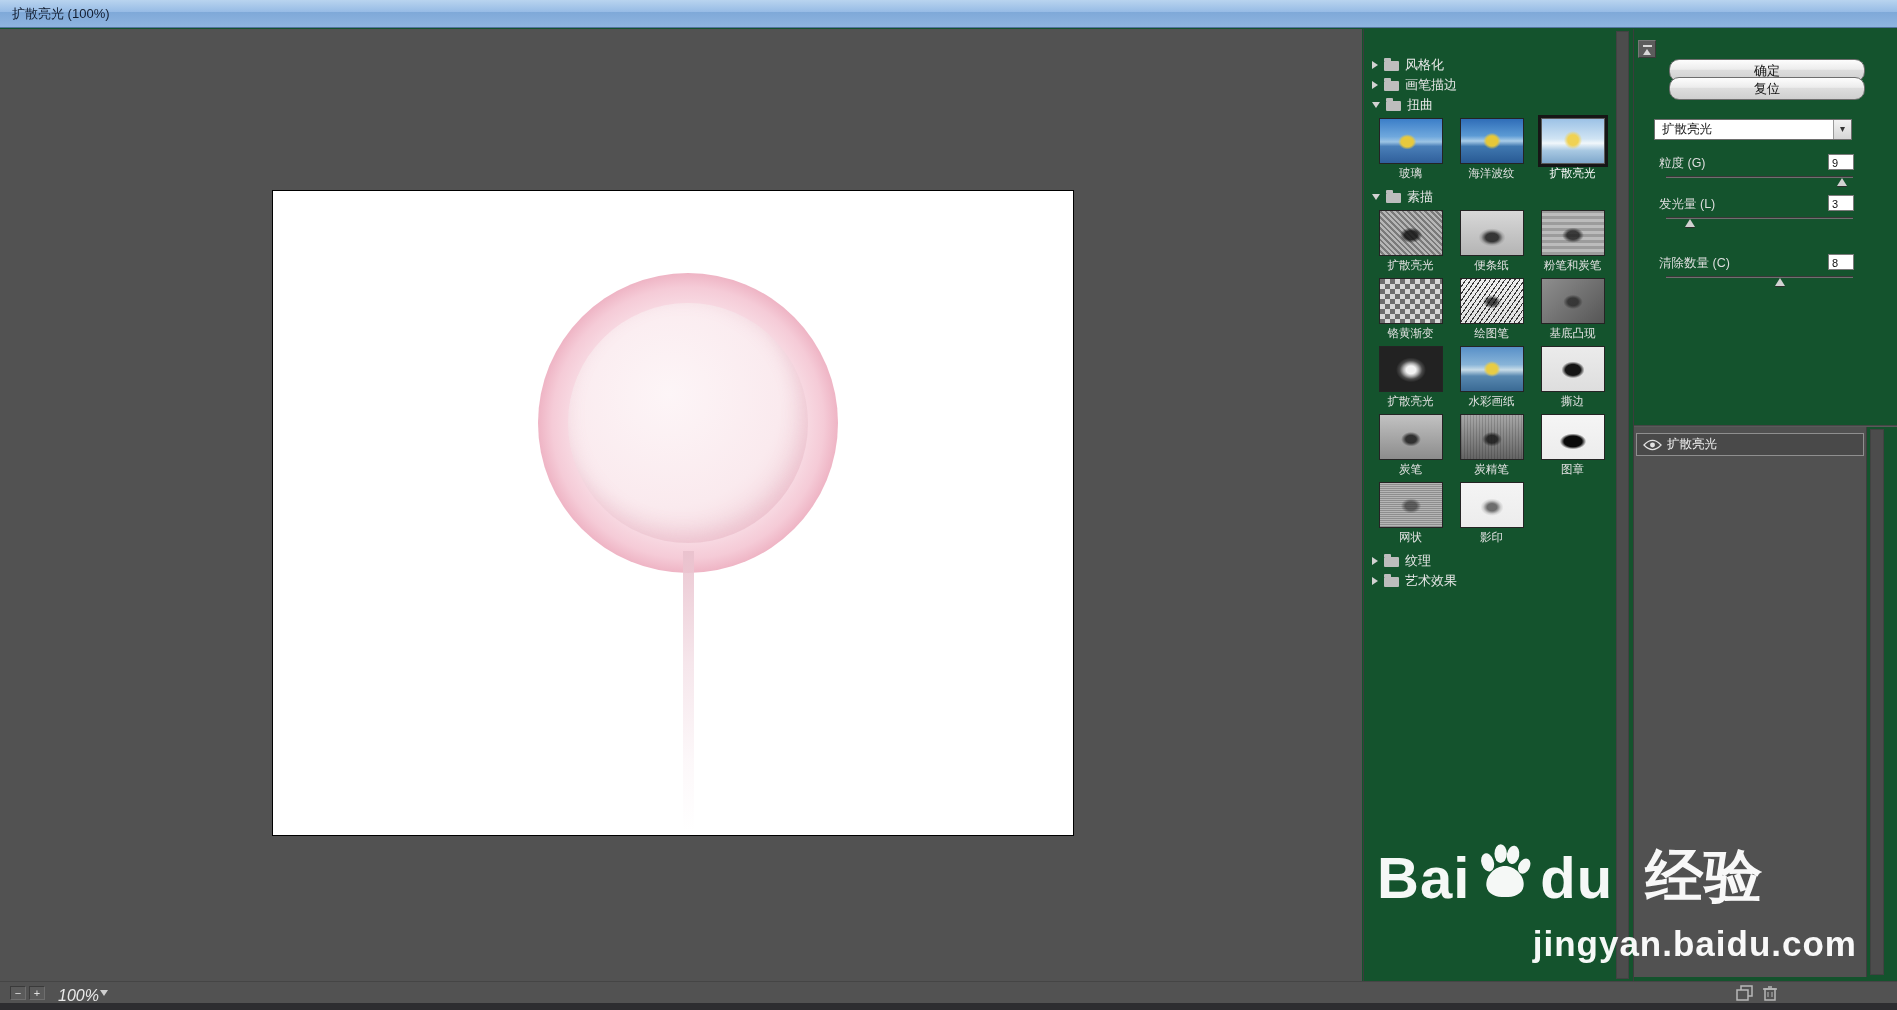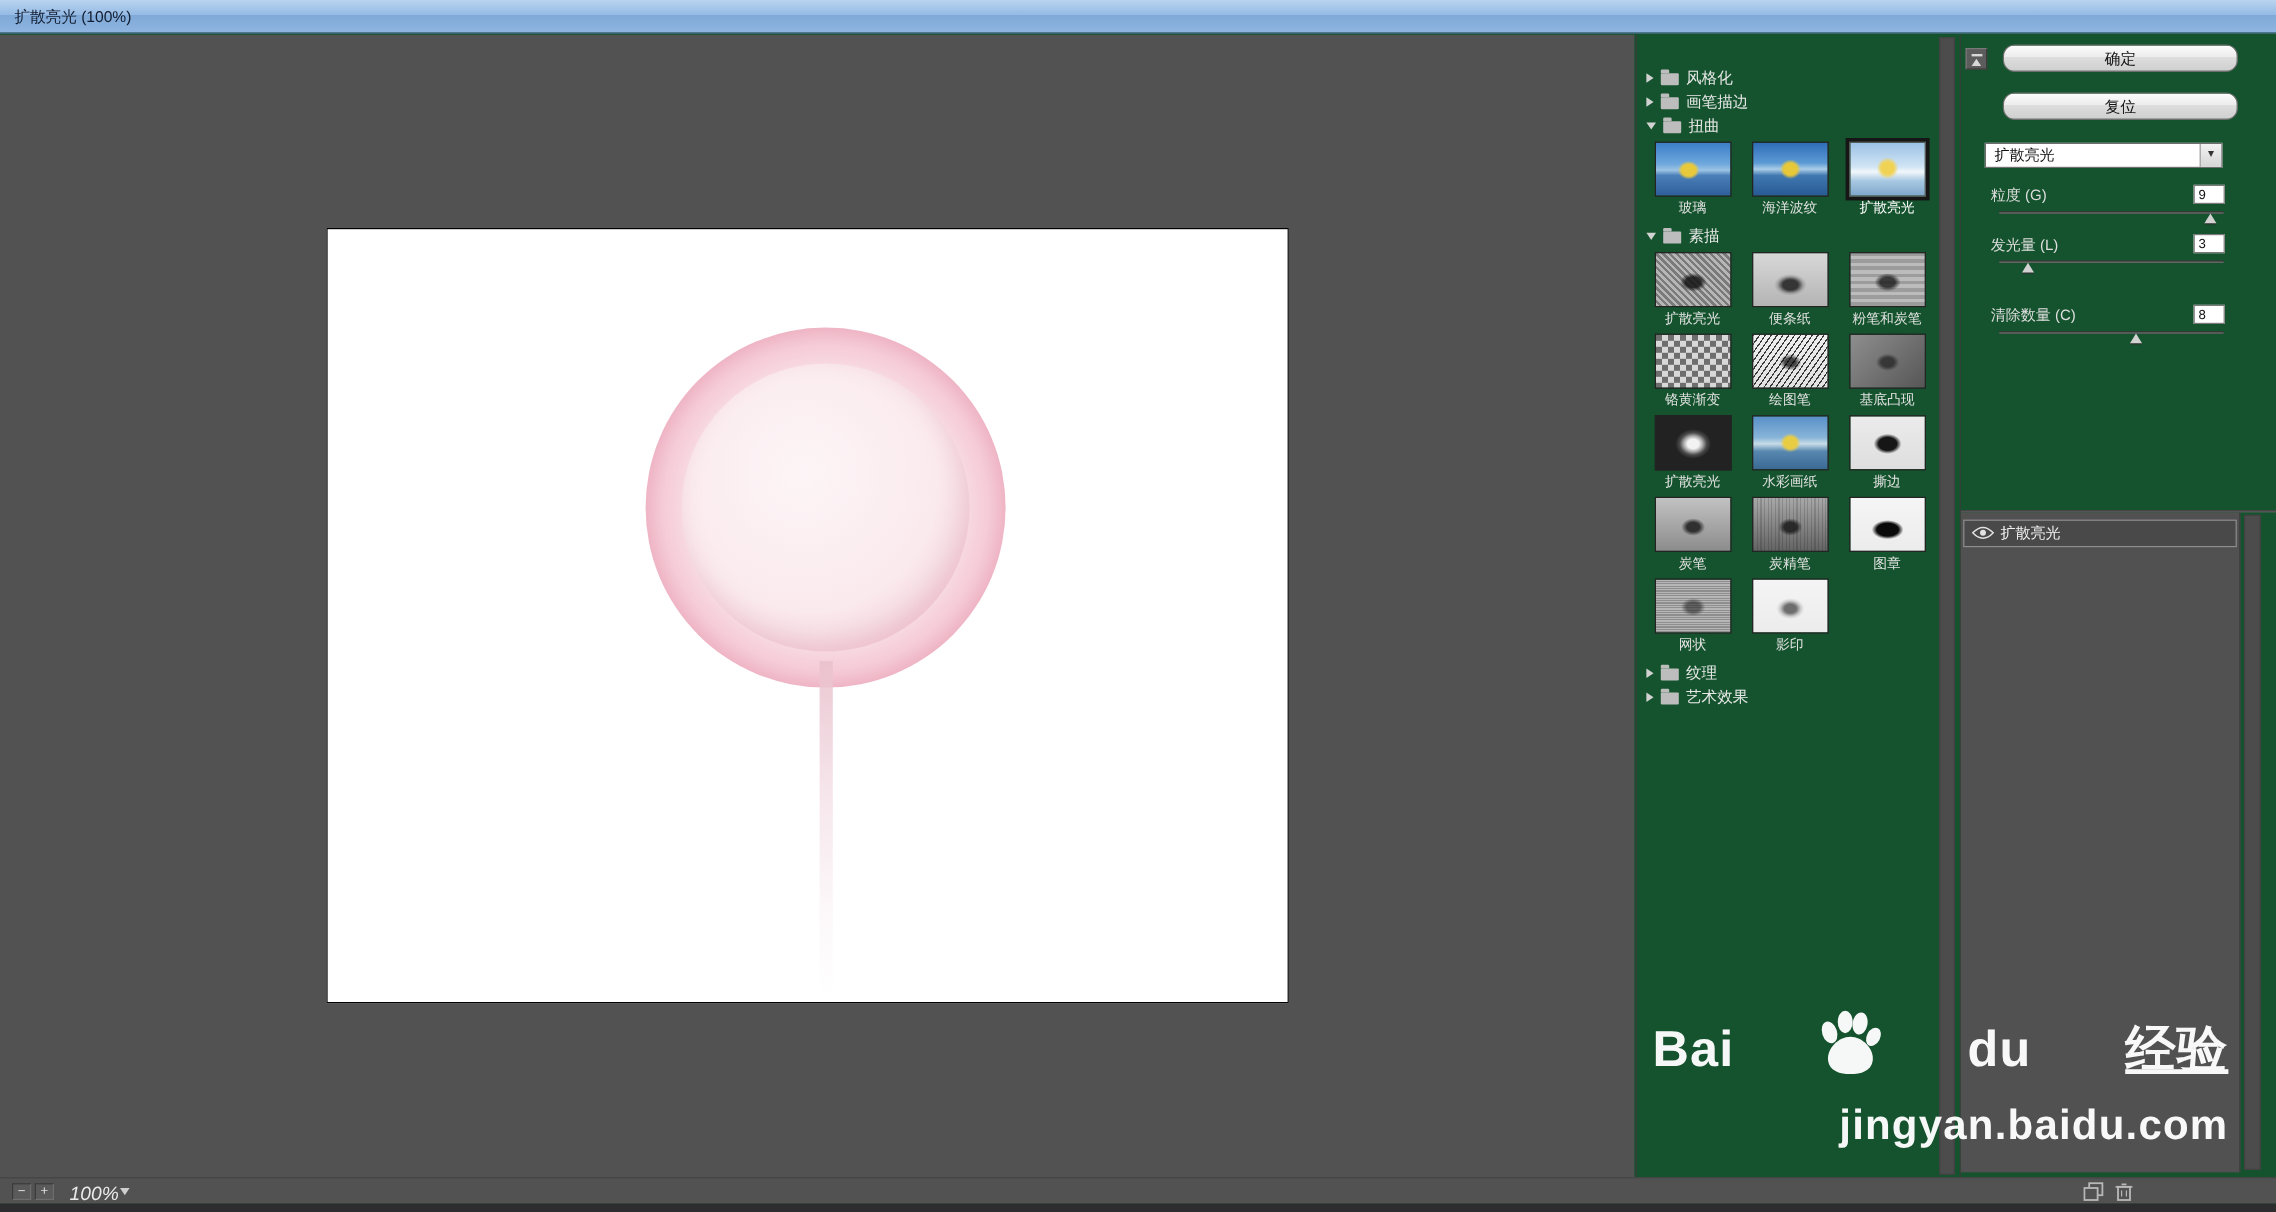--- a/index.html
+++ b/index.html
@@ -99,21 +99,21 @@
   
   #side-panel { position:absolute; left:1633px; top:29px; width:264px; height:952px; border-left:1px solid #3c3c3c; }
   #collapse-btn { position:absolute; left:4px; top:11px; width:18px; height:18px;
     background:#5c5c5c; border:1px solid; border-color:#787878 #3a3a3a #3a3a3a #787878; cursor:pointer; padding:0; }
   #collapse-btn .bar { position:absolute; left:4px; top:4px; width:9px; height:2px; background:#d8d8d8; }
   #collapse-btn .tri { position:absolute; left:4px; top:8px; width:0; height:0;
     border-left:4.5px solid transparent; border-right:4.5px solid transparent; border-bottom:6px solid #d8d8d8; }
   .ps-btn { position:absolute; left:35px; width:196px; height:23px; border-radius:10px;
     background:linear-gradient(180deg,#fdfdfd 0%,#ececec 45%,#dedede 46%,#cfcfcf 100%);
     border:1px solid #6e6e6e; color:#111; font-size:13px; font-family:"Liberation Sans", sans-serif; cursor:pointer; }
-  #ok-btn { top:8px;font-family:Liberation Mono, monospace; }
+  #ok-btn { top:30px;font-family:Liberation Mono, monospace; }
   #reset-btn { top:48px; }
   #filter-select { position:absolute; left:20px; top:90px; width:198px; height:21px;
     background:#ffffff; border:1px solid #6e6e6e; font-size:12.5px; color:#111;
     line-height:19px; padding-left:7px; cursor:pointer; }
   #filter-select .dd-arrow { position:absolute; right:0; top:0; width:18px; height:19px;
     background:linear-gradient(#f2f2f2,#d6d6d6); border-left:1px solid #9a9a9a;
     color:#333; font-size:10px; text-align:center; line-height:18px; }
 
   .slider-group { position:absolute; left:0; width:264px; height:40px; }
   .s-label { position:absolute; left:25px; top:0; font-size:12.5px; color:#dedede; }
@@ -147,23 +147,23 @@
   #zoom-level { position:absolute; left:58px; top:5px; font-size:16px; color:#eaeaea;font-style:italic; }
   #zoom-dd { position:absolute; left:100px; top:8px; width:0; height:0;
     border-left:4px solid transparent; border-right:4px solid transparent; border-top:6px solid #cfcfcf; cursor:pointer; }
   .foot-icon { position:absolute; top:3px; width:18px; height:16px; cursor:pointer; }
   #new-effect { left:1736px; }
   #del-effect { left:1762px; }
 
   
   #watermark { position:absolute; right:40px; top:838px; width:480px; text-align:right;
     color:#ffffff; opacity:0.96; pointer-events:none; z-index:50; }
-  #wm-line1 { display:flex; justify-content:space-between; align-items:center; gap:4px;
-    font-size:42px; font-weight:bold; letter-spacing:1px; }
-  #wm-line1 .cn { margin-left:12px;text-decoration:underline; }
+  #wm-line1 { display:flex; justify-content:flex-start; align-items:center; gap:4px;
+    font-size:58px; font-weight:bold; letter-spacing:1px; }
+  #wm-line1 .cn { margin-left:28px; }
   #wm-line2 { font-size:35px; font-weight:bold; margin-top:8px; letter-spacing:1px; }
   #bottom-edge { position:absolute; left:0; top:1003px; width:1897px; height:7px; background:#2d2d30; }
 </style>
 </head>
 <body>
 
 <div id="window">
 
   <div id="titlebar">
     <span>扩散亮光 (100%)</span>

